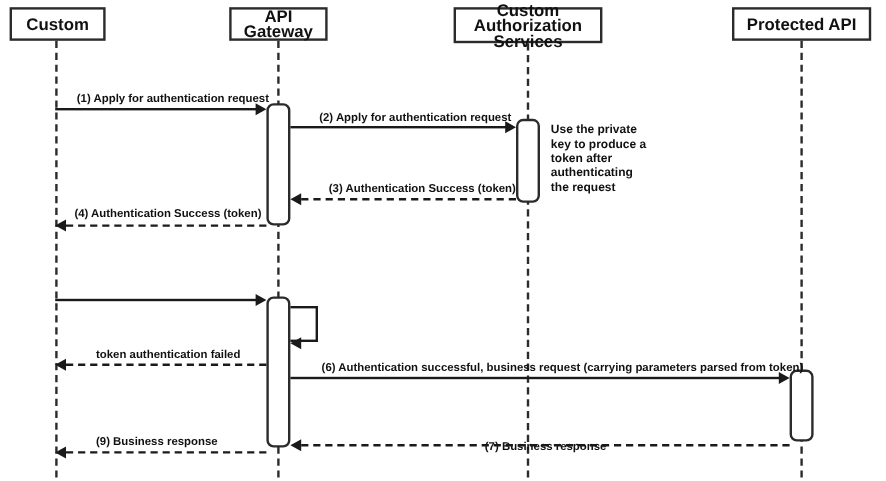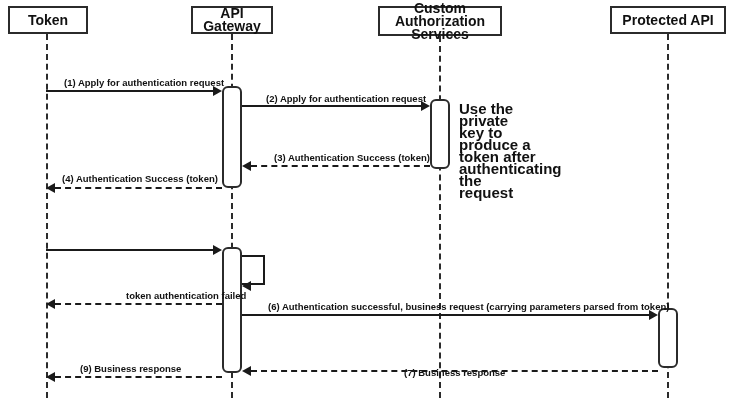--- a/index.html
+++ b/index.html
@@ -68,41 +68,41 @@
   .msg-label {
     position: absolute;
     font-size: 9.5px;
     font-weight: bold;
     color: #111111;
     white-space: nowrap;
     line-height: 11px;
   }
   .note-text {
     position: absolute;
-    font-size: 15px;
+    font-size: 10px;
     font-weight: bold;
     color: #111111;
     line-height: 12px;
   }
   .self-loop {
     position: absolute;
     box-sizing: border-box;
     border-top: 2px solid #1a1a1a;
     border-right: 2px solid #1a1a1a;
     border-bottom: 2px solid #1a1a1a;
     border-left: none;
   }
 </style>
 </head>
 <body>
 
 <div id="canvas">
 
   <div class="lifeline-box" style="left:8px; top:6px; width:80px; height:28px;">
-    <span>Token</span>
+    <span>Custom</span>
   </div>
 
   <div class="lifeline-box" style="left:191px; top:6px; width:82px; height:28px;">
     <span>API Gateway</span>
   </div>
 
   <div class="lifeline-box" style="left:378px; top:6px; width:124px; height:30px;">
     <span style="white-space:pre-line;">Custom Authorization
 Services</span>
   </div>
@@ -144,21 +144,21 @@
   <div class="msg-label" style="left:62px; top:173px;">(4) Authentication Success (token)</div>
   <div class="msg-line dashed" style="left:55px; top:187px; width:167px;"></div>
   <div class="arrow-head arrow-left" style="left:46px; top:183px;"></div>
 
   <div class="msg-line" style="left:46px; top:249px; width:168px;"></div>
   <div class="arrow-head arrow-right" style="left:213px; top:245px;"></div>
 
   <div class="self-loop" style="left:242px; top:255px; width:23px; height:30px;"></div>
   <div class="arrow-head arrow-left" style="left:242px; top:281px;"></div>
 
-  <div class="msg-label" style="left:80px; top:290px;margin-left:46px;">token authentication failed</div>
+  <div class="msg-label" style="left:80px; top:290px;">token authentication failed</div>
   <div class="msg-line dashed" style="left:55px; top:303px; width:167px;"></div>
   <div class="arrow-head arrow-left" style="left:46px; top:299px;"></div>
 
   <div class="msg-label" style="left:268px; top:301px;">(6) Authentication successful, business request (carrying parameters parsed from token)</div>
   <div class="msg-line" style="left:242px; top:314px; width:408px;"></div>
   <div class="arrow-head arrow-right" style="left:649px; top:310px;"></div>
 
   <div class="msg-label" style="left:404px; top:367px;">(7) Business response</div>
   <div class="msg-line dashed" style="left:251px; top:370px; width:407px;"></div>
   <div class="arrow-head arrow-left" style="left:242px; top:366px;"></div>

